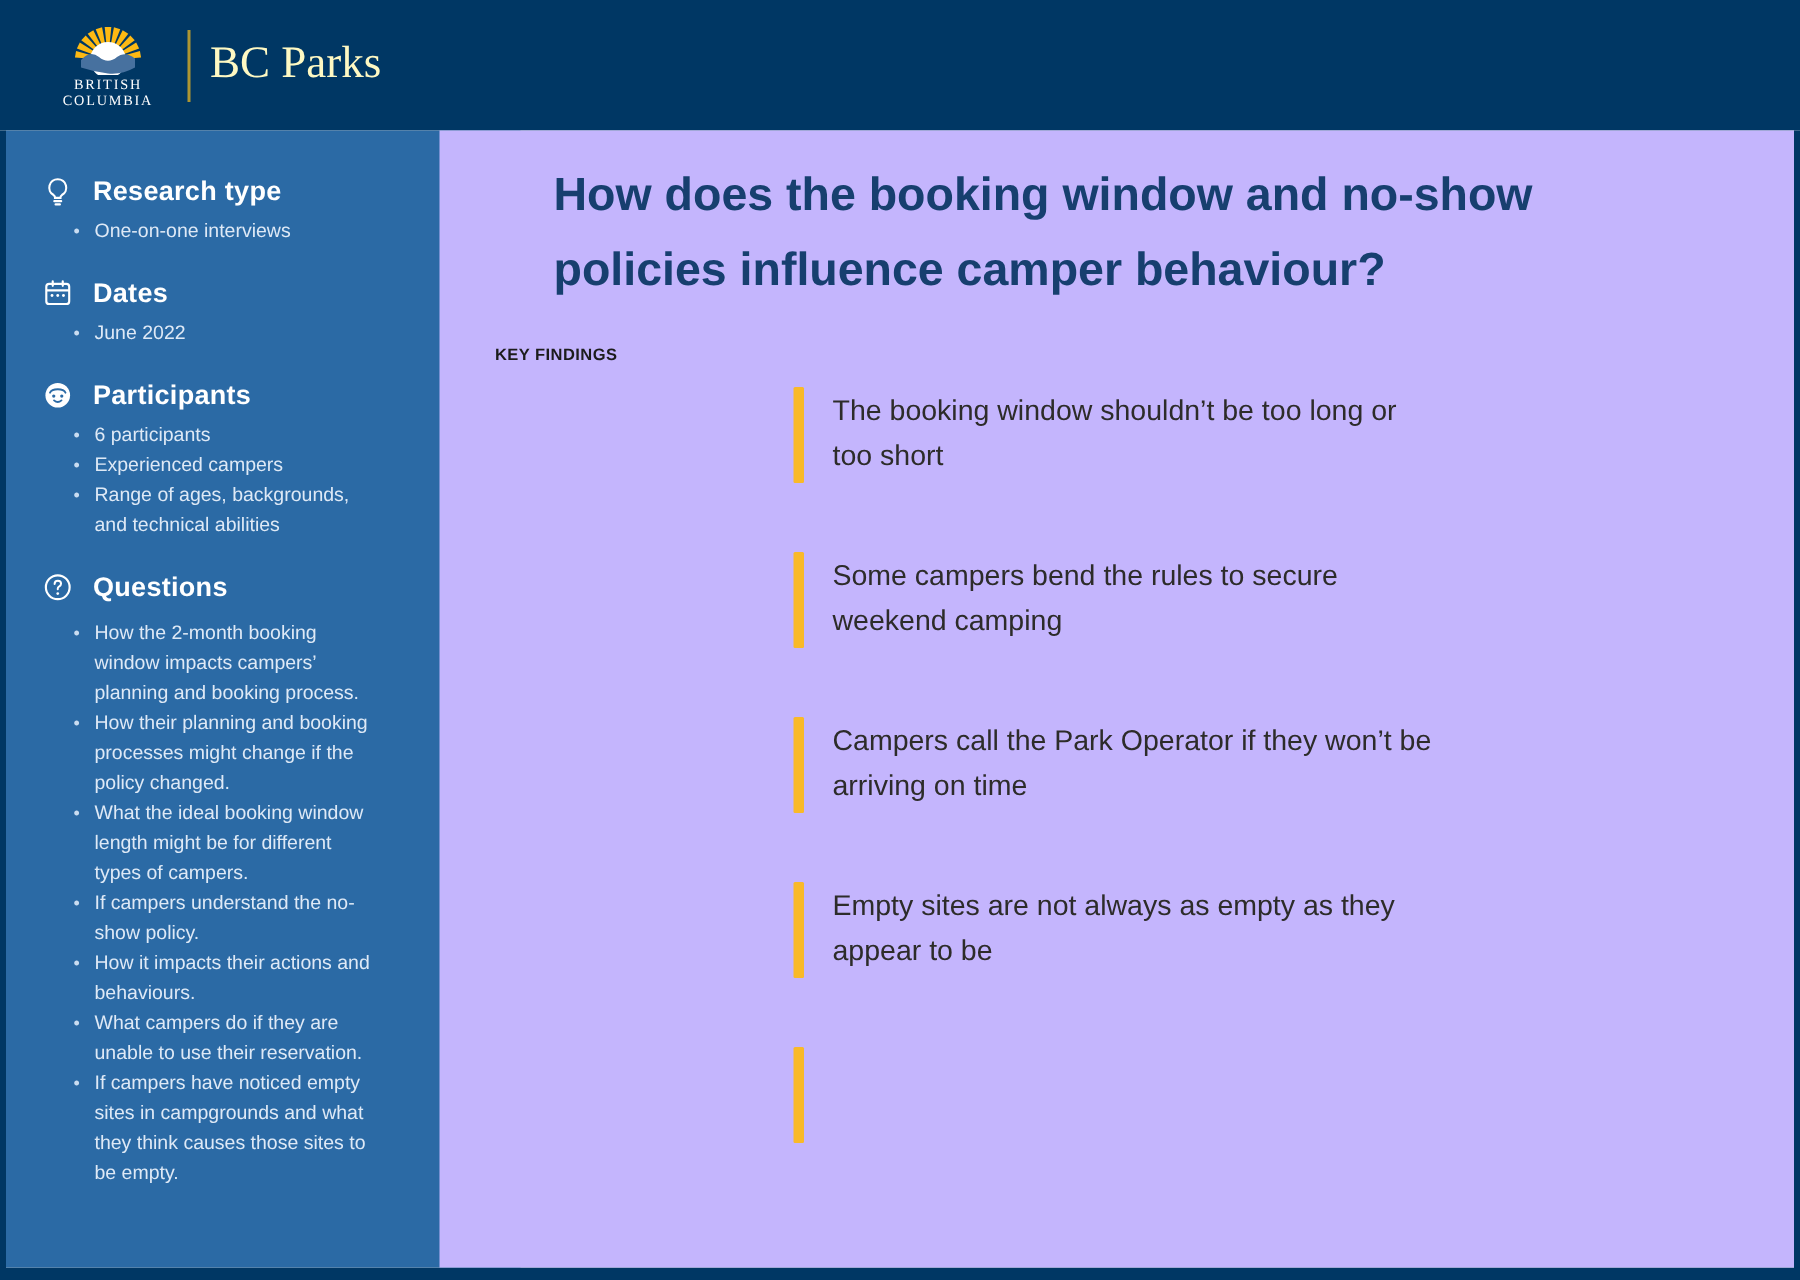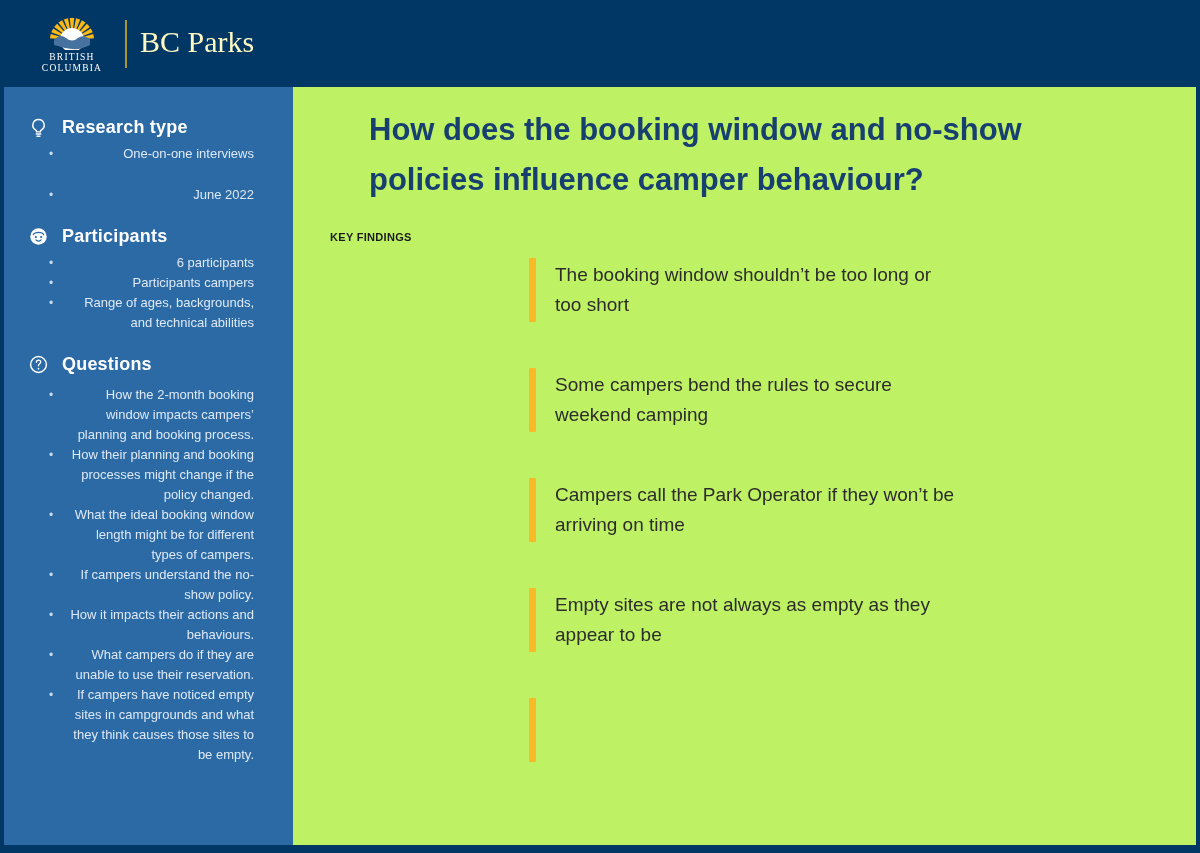--- a/index.html
+++ b/index.html
@@ -23,36 +23,36 @@
     font-family:"Liberation Serif", serif; color:#fef9c3; font-size:30px;
     padding-bottom:4px;
   }
   
   .edge-left  { position:absolute; top:87px; bottom:0; left:0;  width:4px; background:#003764; }
   .edge-right { position:absolute; top:87px; bottom:0; right:0; width:4px; background:#003764; }
   .bottombar  { position:absolute; left:0; right:0; bottom:0; height:8px; background:#003764; }
   
   .sidebar {
     position:absolute; top:87px; bottom:8px; left:4px; width:343px;
-    background:#2B6AA5; box-sizing:border-box; padding:30px 14px 0 24px; color:#fff;text-align:right;
+    background:#2B6AA5; box-sizing:border-box; padding:30px 14px 0 24px; color:#fff;
   }
   .sec { margin-bottom:21px; }
   .sec-head { display:flex; align-items:center; gap:13px; margin-bottom:6px; }
   .sec-icon { width:21px; height:21px; flex:none; display:block; }
   .sec-title { margin:0; font-size:18px; font-weight:bold; color:#ffffff; letter-spacing:0.2px; }
   .sec-list { list-style:none; margin:2px 0 0 0; padding:0 0 0 20px; width:206px; }
   .sec-list li {
     position:relative; padding-left:15px; font-size:13px; line-height:20px;
     color:#DEE9F6;
   }
   .sec-list li::before {
     content:"•"; position:absolute; left:1px; top:0; color:#C9DCF1; font-size:12px;
   }
   
-  .main { position:absolute; top:87px; bottom:8px; left:293px; right:4px; background:#bef264; }
+  .main { position:absolute; top:87px; bottom:8px; left:293px; right:4px; background:#c4b5fd; }
   .page-title {
     position:absolute; left:76px; top:18px; width:758px; margin:0;
     font-size:31px; line-height:50px; font-weight:bold; color:#173F6F;
   }
   .key-label {
     position:absolute; left:37px; top:144px;
     font-size:11px; font-weight:bold; color:#1C1C1C; letter-spacing:0.3px;
   }
   .findings { position:absolute; left:236px; top:171px; margin:0; padding:0; list-style:none; }
   .finding { display:flex; gap:19px; margin-bottom:46px; min-height:64px; align-items:stretch; }
@@ -109,39 +109,50 @@
           <path d="M9.5 20.2h3" stroke="#fff" stroke-width="1.5" stroke-linecap="round"></path>
         </svg>
         <h2 class="sec-title">Research type</h2>
       </div>
       <ul class="sec-list">
         <li>One-on-one interviews</li>
       </ul>
     </section>
 
     <section class="sec">
+      <div class="sec-head">
+        <svg class="sec-icon" viewBox="0 0 22 22">
+          <rect x="3" y="4.5" width="16" height="14" rx="2" fill="none" stroke="#fff" stroke-width="1.5"></rect>
+          <path d="M3 9h16" stroke="#fff" stroke-width="1.5"></path>
+          <path d="M7.5 2.6v3.2M14.5 2.6v3.2" stroke="#fff" stroke-width="1.5" stroke-linecap="round"></path>
+          <circle cx="7" cy="12.6" r="1" fill="#fff"></circle>
+          <circle cx="11" cy="12.6" r="1" fill="#fff"></circle>
+          <circle cx="15" cy="12.6" r="1" fill="#fff"></circle>
+        </svg>
+        <h2 class="sec-title">Dates</h2>
+      </div>
       <ul class="sec-list">
         <li>June 2022</li>
       </ul>
     </section>
 
     <section class="sec">
       <div class="sec-head">
         <svg class="sec-icon" viewBox="0 0 22 22">
           <circle cx="11" cy="11" r="8.6" fill="#ffffff"></circle>
           <path d="M5.6 9.2c1.4-3.2 9.4-3.2 10.8 0" fill="none" stroke="#2B6AA5" stroke-width="1.3" stroke-linecap="round"></path>
           <circle cx="8.2" cy="11.6" r="1.15" fill="#2B6AA5"></circle>
           <circle cx="13.8" cy="11.6" r="1.15" fill="#2B6AA5"></circle>
           <path d="M8.4 14.6c1.6 1.4 3.6 1.4 5.2 0" fill="none" stroke="#2B6AA5" stroke-width="1.3" stroke-linecap="round"></path>
         </svg>
         <h2 class="sec-title">Participants</h2>
       </div>
       <ul class="sec-list">
         <li>6 participants</li>
-        <li>Participants campers</li>
+        <li>Experienced campers</li>
         <li>Range of ages, backgrounds, and technical abilities</li>
       </ul>
     </section>
 
     <section class="sec">
       <div class="sec-head">
         <svg class="sec-icon" viewBox="0 0 22 22">
           <circle cx="11" cy="11" r="8.3" fill="none" stroke="#fff" stroke-width="1.5"></circle>
           <path d="M8.8 8.7c0-1.3 1-2.3 2.3-2.3 1.2 0 2.2.9 2.2 2.1 0 1-.6 1.5-1.4 2-.6.4-.9.8-.9 1.5v.4" fill="none" stroke="#fff" stroke-width="1.4" stroke-linecap="round"></path>
           <circle cx="11" cy="15.4" r="0.95" fill="#fff"></circle>

